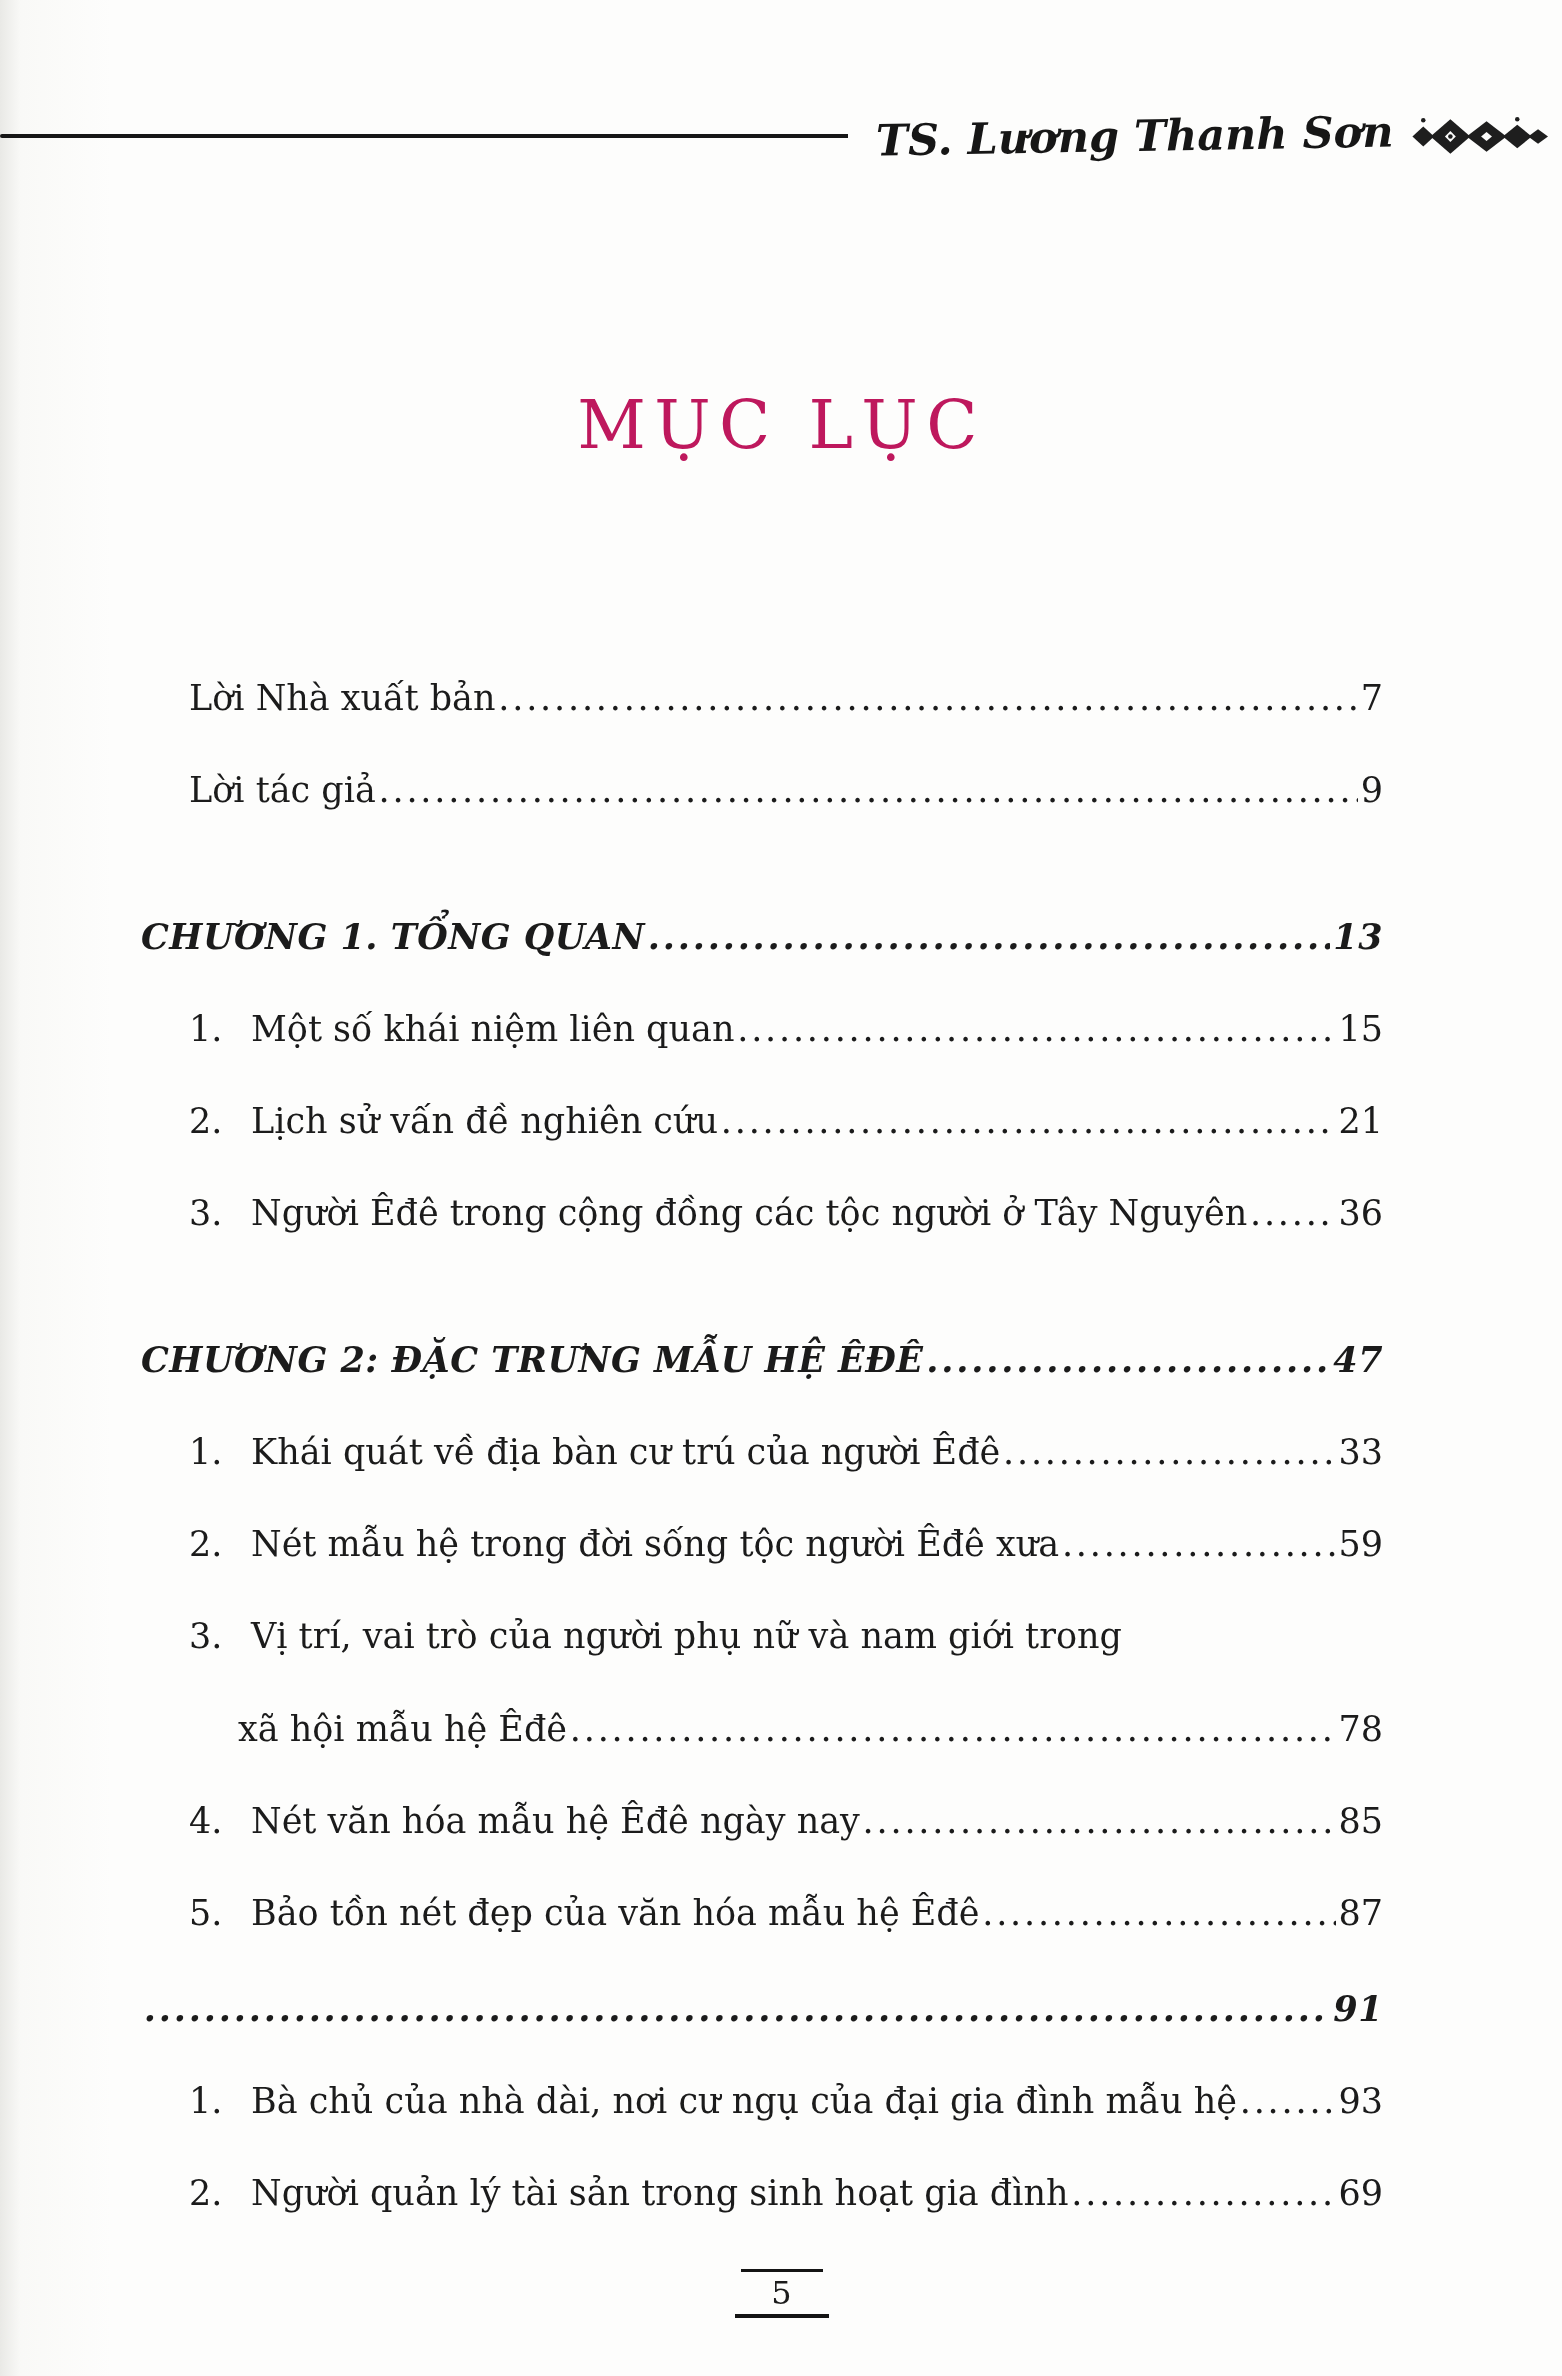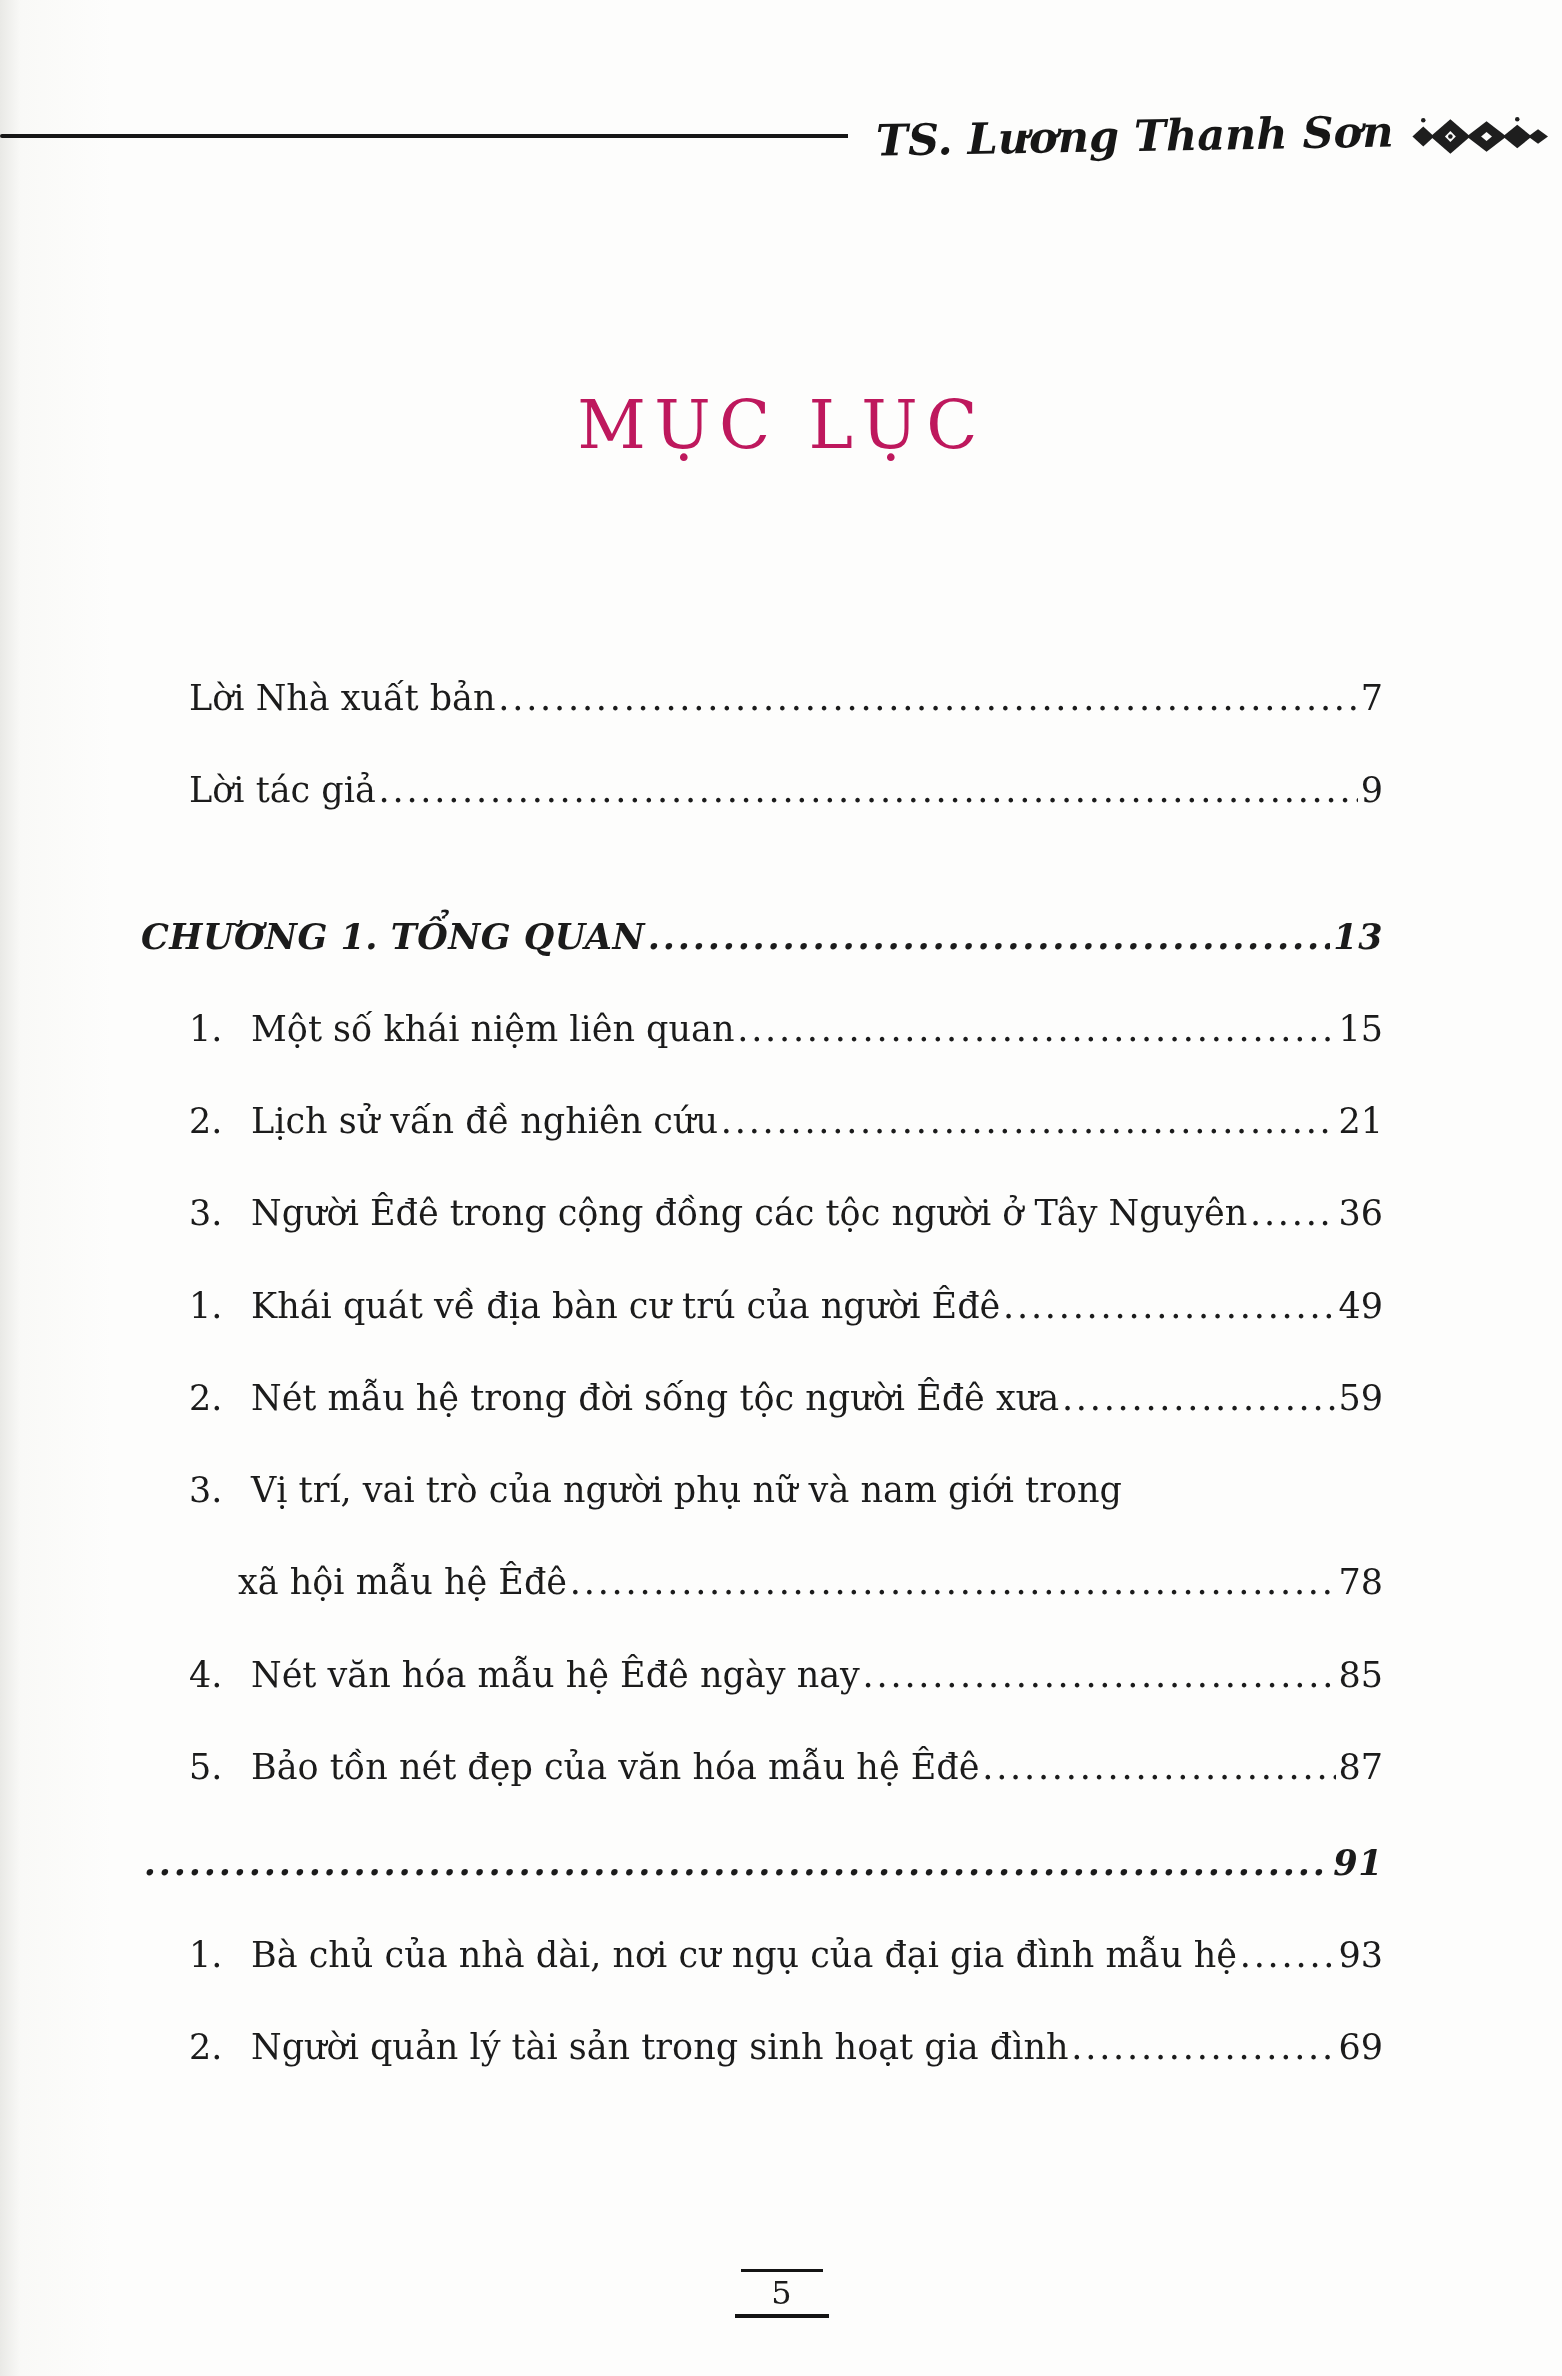--- a/index.html
+++ b/index.html
@@ -127,25 +127,30 @@
       <span class="label">Lịch sử vấn đề nghiên cứu</span>
       <span class="leader"></span>
       <span class="page-col">21</span>
     </div>
     <div class="toc-row indent">
       <span class="num">3.</span>
       <span class="label">Người Êđê trong cộng đồng các tộc người ở Tây Nguyên</span>
       <span class="leader"></span>
       <span class="page-col">36</span>
     </div>
+    <div class="toc-row chapter gap-top">
+      <span class="label">CHƯƠNG 2: ĐẶC TRƯNG MẪU HỆ ÊĐÊ</span>
+      <span class="leader"></span>
+      <span class="page-col">47</span>
+    </div>
     <div class="toc-row indent">
       <span class="num">1.</span>
       <span class="label">Khái quát về địa bàn cư trú của người Êđê</span>
       <span class="leader"></span>
-      <span class="page-col">49</span>
+      <span class="page-col">33</span>
     </div>
     <div class="toc-row indent">
       <span class="num">2.</span>
       <span class="label">Nét mẫu hệ trong đời sống tộc người Êđê xưa</span>
       <span class="leader"></span>
       <span class="page-col">59</span>
     </div>
     <div class="toc-row indent">
       <span class="num">3.</span>
       <span class="label">Vị trí, vai trò của người phụ nữ và nam giới trong</span>

